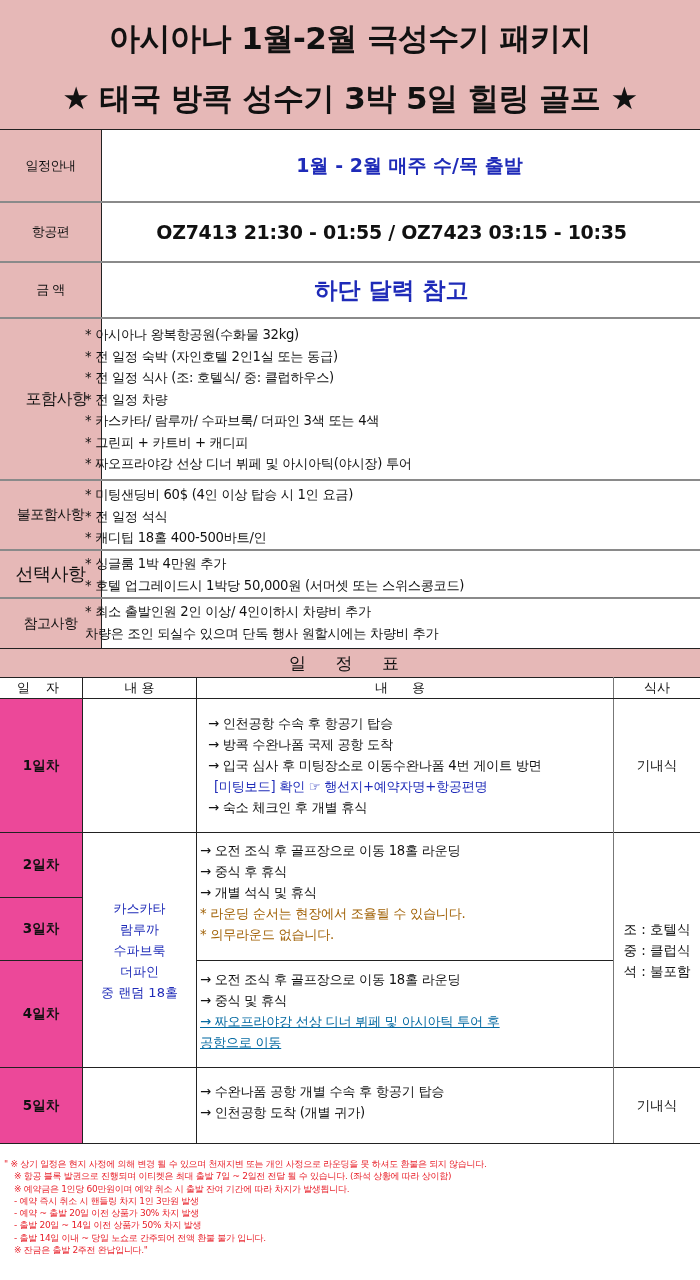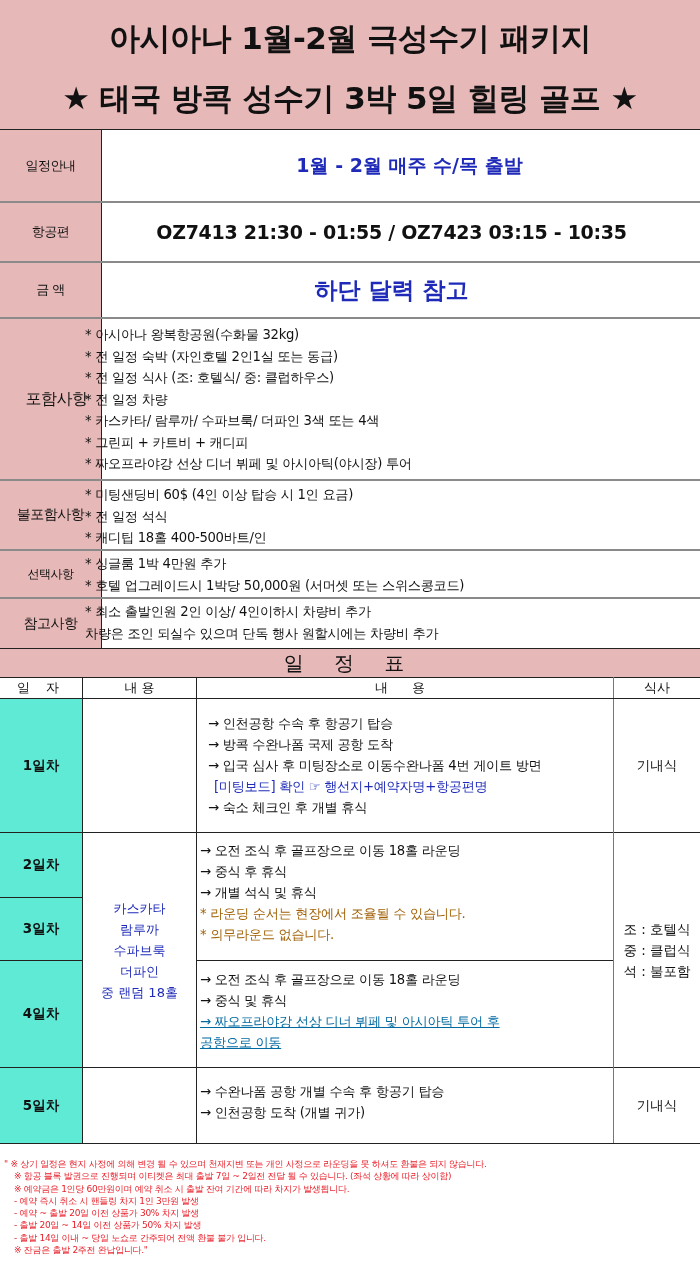--- a/index.html
+++ b/index.html
@@ -21,26 +21,26 @@
                 display: flex; align-items: center; justify-content: center; font-size: 13px; color: #111; letter-spacing: -0.5px; }
   .info-body { position: absolute; left: 83px; right: 0; top: 0; bottom: 0; display: flex; align-items: center; justify-content: center; }
   .info-body.list { display: block; padding: 5px 0 0 2px; }
   .big-blue { color: #1f2bb8; font-weight: bold; font-size: 19px; margin-left: 36px; }
   .big-blue-lg { color: #1f2bb8; font-weight: bold; font-size: 23px; }
   .big-black { color: #111; font-weight: bold; font-size: 19px; letter-spacing: -0.3px; }
   .li { font-size: 13.2px; line-height: 21.5px; color: #111; white-space: nowrap; letter-spacing: -0.3px; }
 
   
   #sched-title { left: 0; top: 648px; width: 700px; height: 29px; background: #e6b8b7; border-top: 1px solid #222;
-                 display: flex; align-items: center; justify-content: center; font-size: 20px; letter-spacing: 12px; }
+                 display: flex; align-items: center; justify-content: center; font-size: 17px; letter-spacing: 12px; }
   #col-head { left: 0; top: 677px; width: 700px; height: 22px; border-top: 1px solid #222; border-bottom: 1px solid #222; background: #fff; }
   .ch { position: absolute; top: 0; height: 20px; display: flex; align-items: center; justify-content: center; font-size: 13px; }
   .vline { position: absolute; width: 1px; background: #222; }
 
-  .day-label { position: absolute; left: 0; width: 82px; background: #5eead4; display: flex; align-items: center; justify-content: center;
+  .day-label { position: absolute; left: 0; width: 82px; background: #ec4899; display: flex; align-items: center; justify-content: center;
                font-weight: bold; font-size: 13.5px; border-top: 1px solid #222; }
   .cell { position: absolute; border-top: 1px solid #222; }
   .content { position: absolute; left: 196px; width: 417px; padding-left: 4px; border-top: 1px solid #222; }
   .cline { font-size: 13.2px; line-height: 21px; white-space: nowrap; letter-spacing: -0.3px; }
   .blue { color: #1f2bb8; }
   .red { color: #a16207; }
   .ul { text-decoration: underline; color: #0369a1; }
   .meal { position: absolute; left: 614px; width: 86px; display: flex; align-items: center; justify-content: center; font-size: 13.5px; border-top: 1px solid #222; }
   .round { position: absolute; left: 83px; width: 113px; display: flex; align-items: center; justify-content: center; text-align: center;
            font-size: 13px; line-height: 21px; color: #1f2bb8; border-top: 1px solid #222; }
@@ -95,21 +95,21 @@
 <div class="info-row" style="top:481px;height:70px;">
   <div class="info-label" style="font-size:14px;">불포함사항</div>
   <div class="info-body list" style="padding-top:3px;">
     <div class="li">* 미팅샌딩비 60$ (4인 이상 탑승 시 1인 요금)</div>
     <div class="li">* 전 일정 석식</div>
     <div class="li">* 캐디팁 18홀 400-500바트/인</div>
   </div>
 </div>
 
 <div class="info-row" style="top:551px;height:48px;">
-  <div class="info-label" style="font-size:12px;">선택사항</div>
+  <div class="info-label" style="font-size:18px;">선택사항</div>
   <div class="info-body list" style="padding-top:2px;">
     <div class="li">* 싱글룸 1박 4만원 추가</div>
     <div class="li">* 호텔 업그레이드시  1박당 50,000원 (서머셋 또는 스위스콩코드)</div>
   </div>
 </div>
 
 <div class="info-row" style="top:599px;height:49px;border-bottom:none;">
   <div class="info-label" style="font-size:14px;">참고사항</div>
   <div class="info-body list" style="padding-top:2px;">
     <div class="li">* 최소 출발인원 2인 이상/ 4인이하시 차량비 추가</div>

